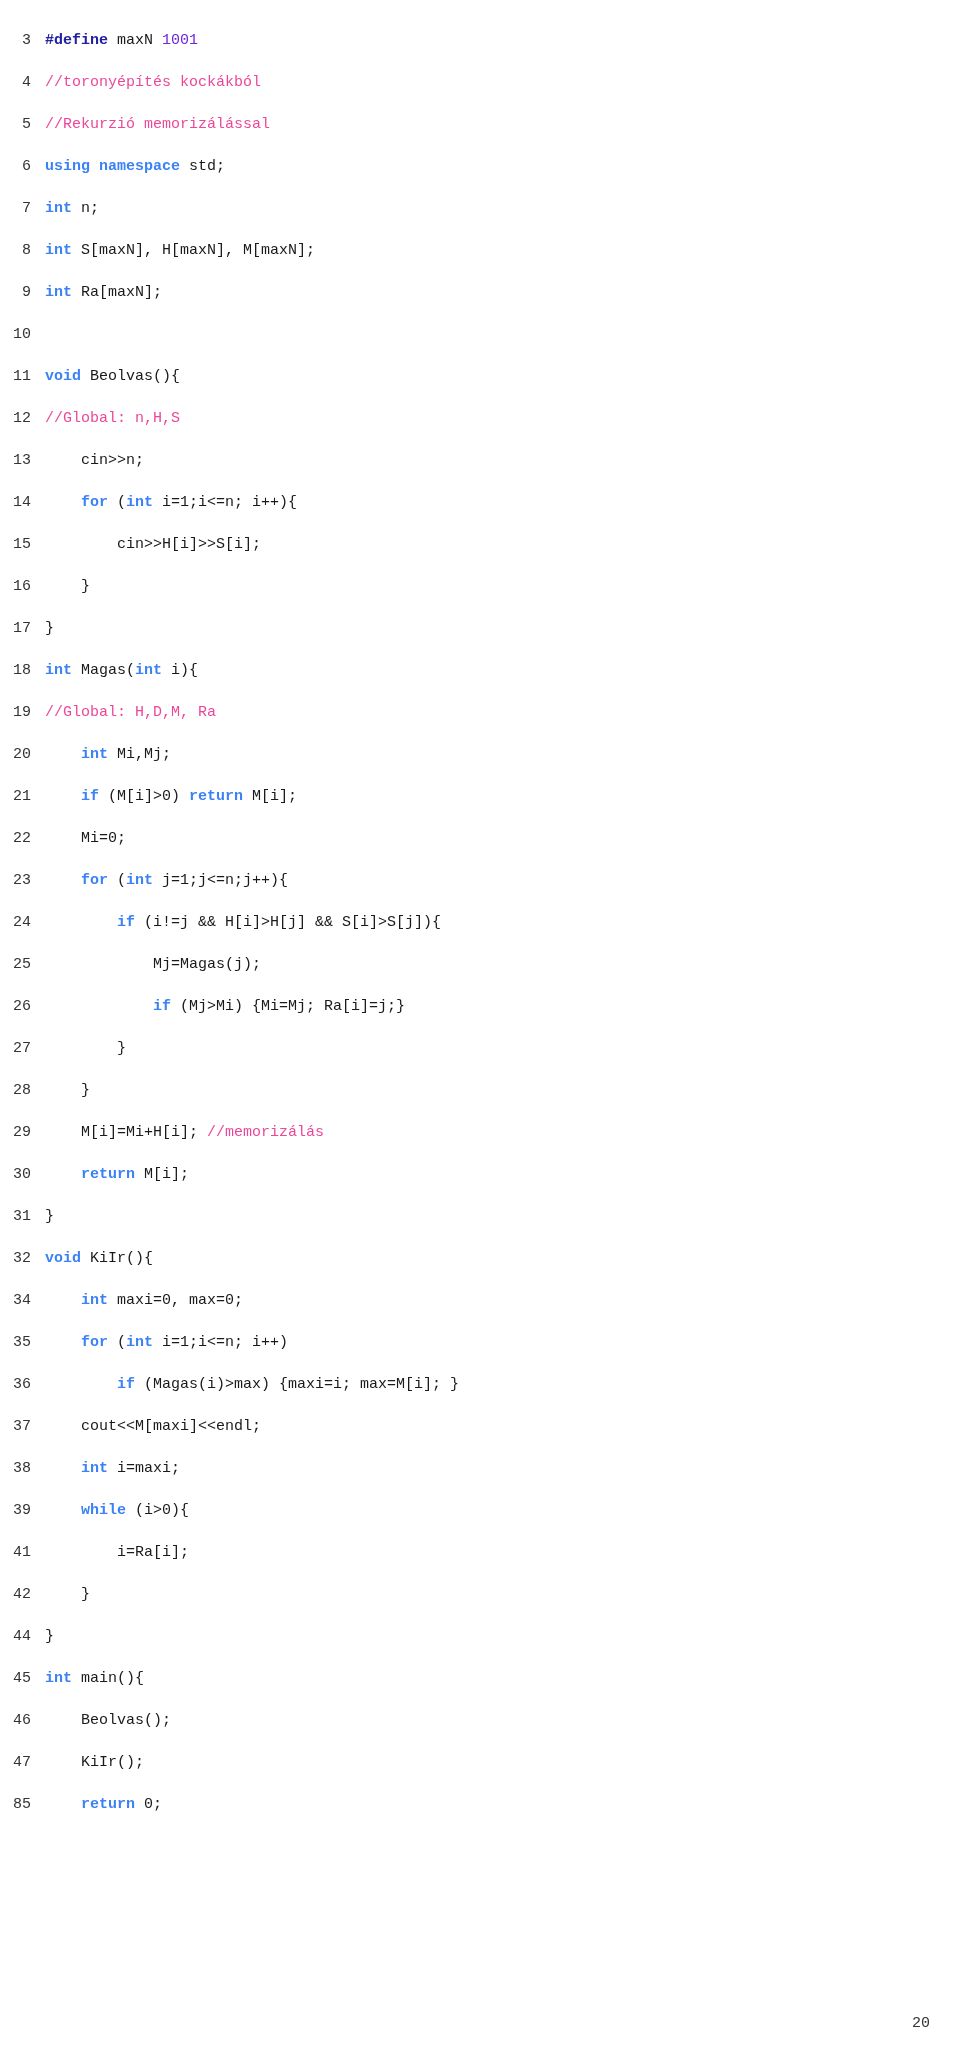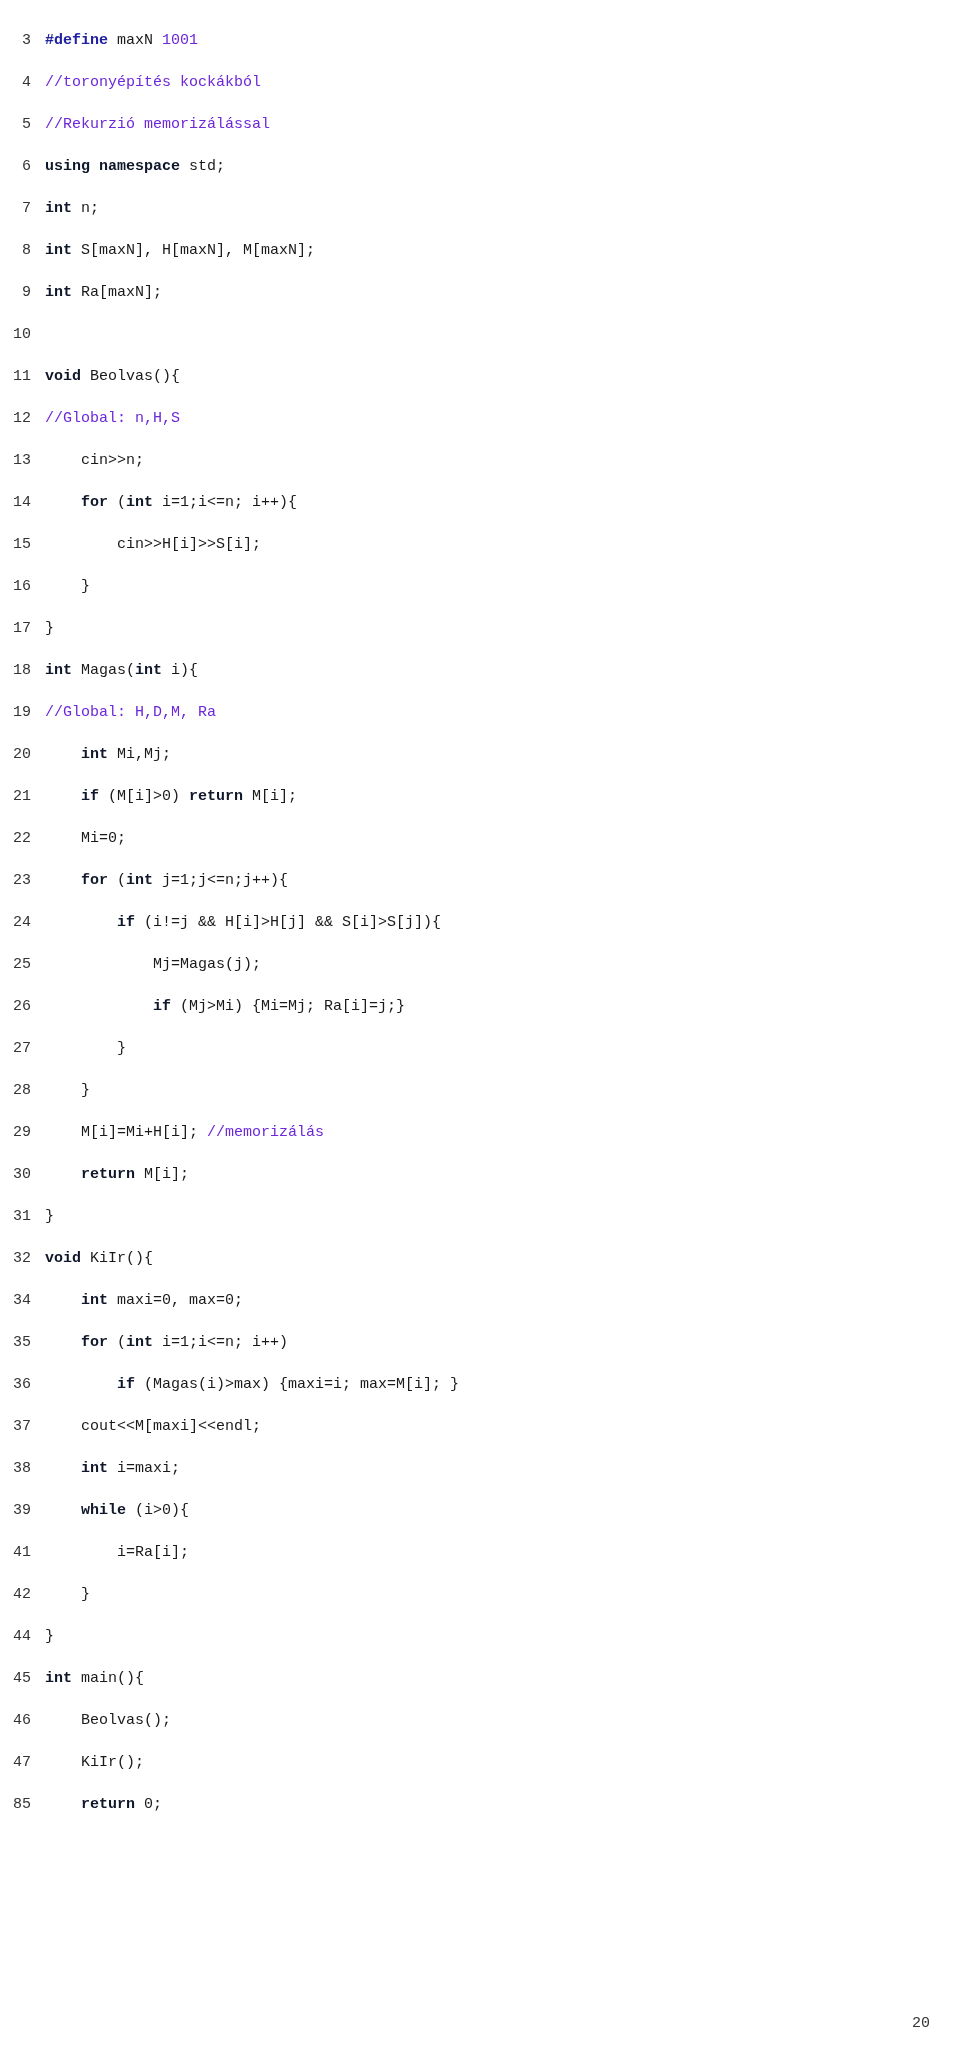--- a/index.html
+++ b/index.html
@@ -44,23 +44,23 @@
     }
 
     .line-content {
       flex: 1;
       white-space: pre;
       font-size: 15px;
       color: #1a1a1a;
     }
 
     
-    .kw { color: #0f172a; font-weight: bold; } 
+    .kw { color: #3b82f6; font-weight: bold; } 
     .pp { color: #2020a0; font-weight: bold; } 
-    .cm { color: #6d28d9; } 
+    .cm { color: #ec4899; } 
     .num { color: #6d28d9; }
     .plain { color: #1a1a1a; }
 
     .page-number {
       position: absolute;
       bottom: 20px;
       right: 30px;
       font-size: 15px;
       color: #333;
       font-family: 'Courier New', Courier, monospace;

